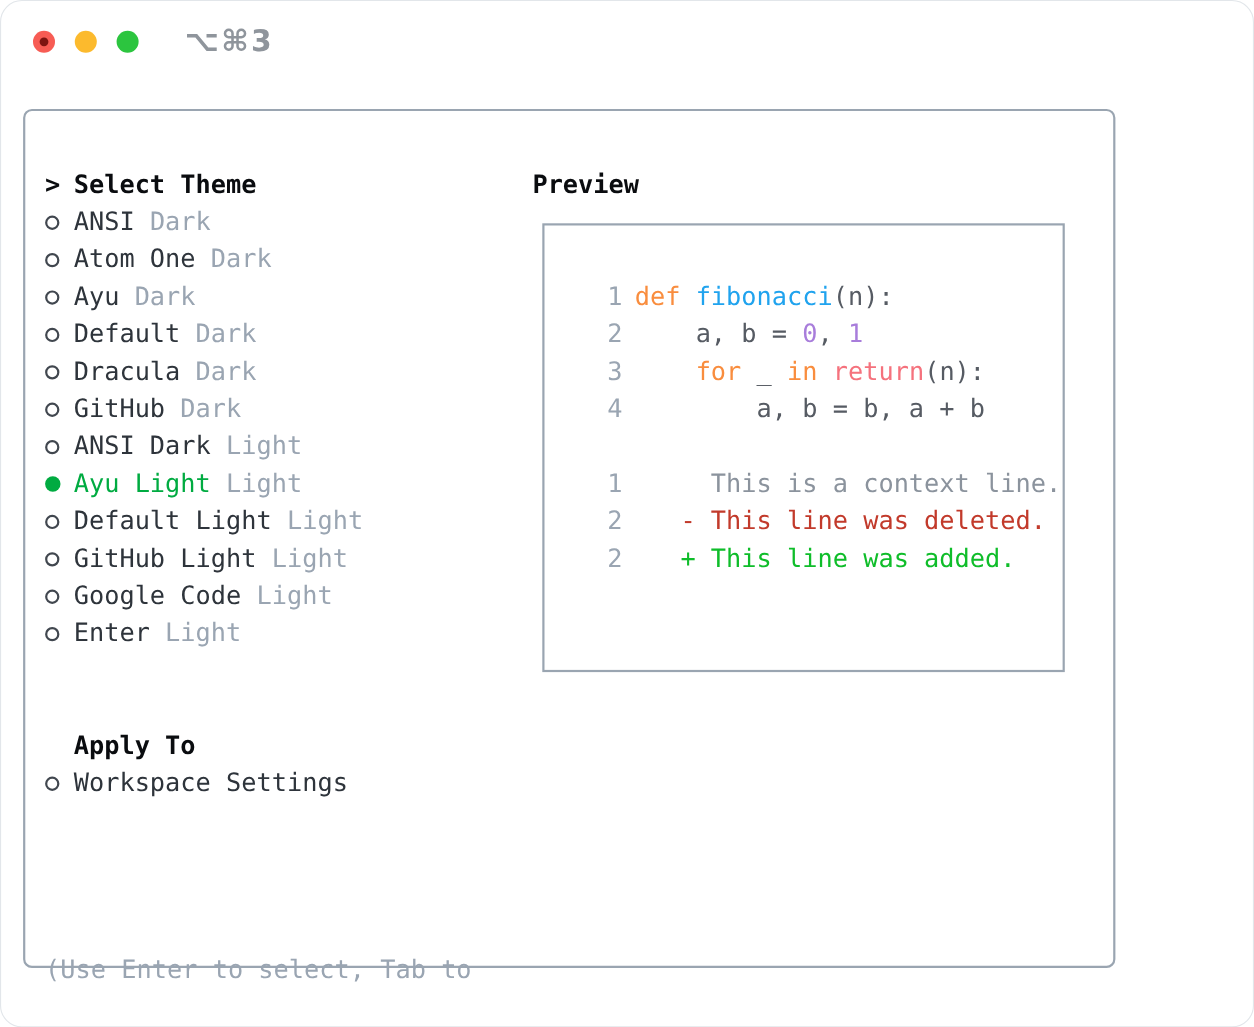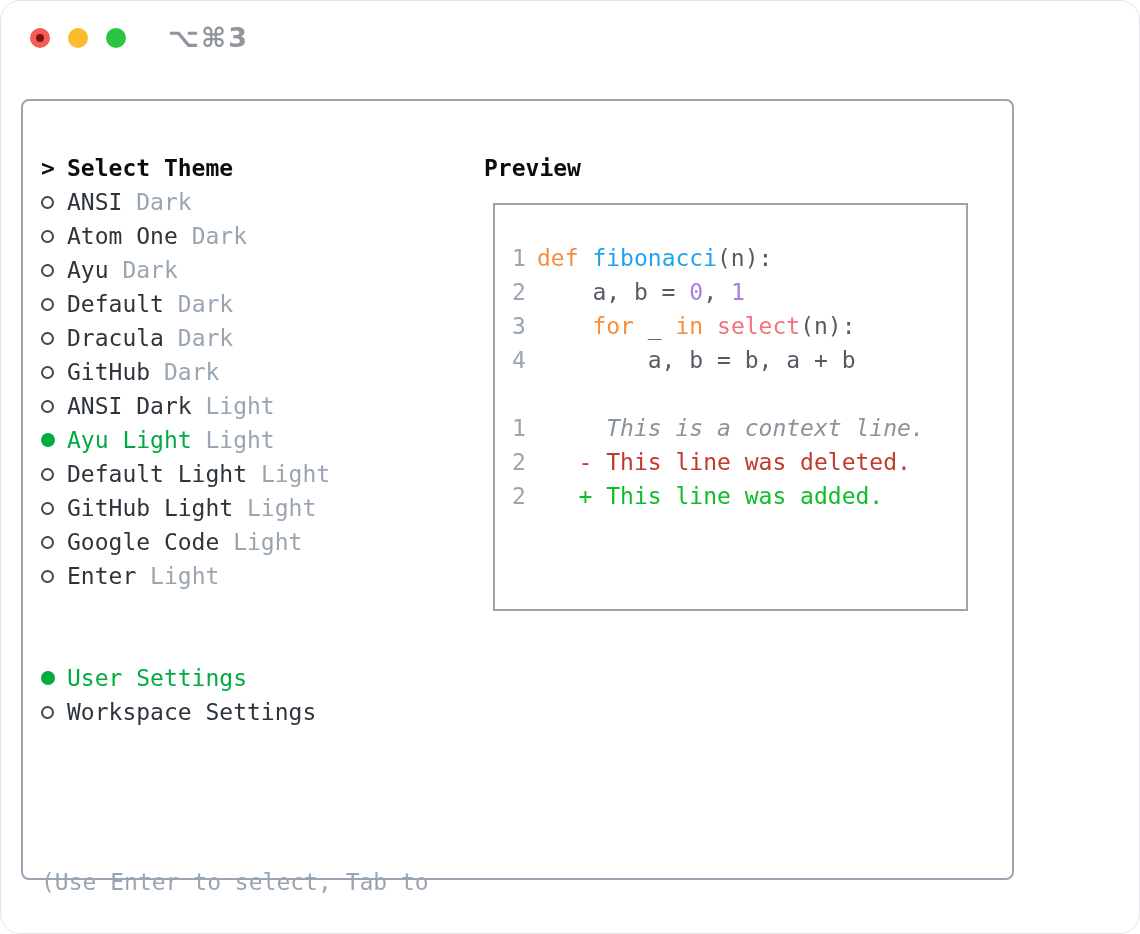--- a/index.html
+++ b/index.html
@@ -59,29 +59,29 @@
   .hint { margin-top: 68px; color: var(--muted); font-size: 23px; line-height: 34px; white-space: pre; }
   
   .preview-col { position: absolute; left: 461px; top: 50px; width: 500px; }
   .preview-box {
     margin-left: 9px; margin-top: 18px;
     width: 475px; height: 408px;
     border: 2px solid var(--border);
     background: #ffffff;
     overflow: hidden;
   }
-  .preview-code { padding: 36px 0 0 17px; }
+  .preview-code { padding: 48px 0 0 17px; margin-left: 40px; }
   .cline { height: 34px; line-height: 34px; white-space: pre; font-size: 23px; }
   .ln { display: inline-block; width: 25px; color: var(--muted); }
   .tok-keyword { color: var(--keyword); }
   .tok-function { color: var(--function); }
   .tok-number { color: var(--number); }
   .tok-builtin { color: var(--builtin); }
   .tok-code { color: var(--code); }
-  .tok-context { color: var(--context); font-style: italic; }
+  .tok-context { color: var(--context); }
   .tok-deleted { color: var(--deleted); }
   .tok-added { color: var(--added); }
 </style>
 </head>
 <body>
 
 <div class="window">
 
   <div class="titlebar">
     <div class="lights">
@@ -109,41 +109,44 @@
           <div class="row item"><span class="marker-cell"><span class="radio"></span></span><span class="name">GitHub </span><span class="variant">Dark</span></div>
           <div class="row item"><span class="marker-cell"><span class="radio"></span></span><span class="name">ANSI Dark </span><span class="variant">Light</span></div>
           <div class="row item selected"><span class="marker-cell"><span class="radio filled"></span></span><span class="name">Ayu Light </span><span class="variant">Light</span></div>
           <div class="row item"><span class="marker-cell"><span class="radio"></span></span><span class="name">Default Light </span><span class="variant">Light</span></div>
           <div class="row item"><span class="marker-cell"><span class="radio"></span></span><span class="name">GitHub Light </span><span class="variant">Light</span></div>
           <div class="row item"><span class="marker-cell"><span class="radio"></span></span><span class="name">Google Code </span><span class="variant">Light</span></div>
           <div class="row item"><span class="marker-cell"><span class="radio"></span></span><span class="name">Enter </span><span class="variant">Light</span></div>
         </div>
 
       <div class="apply-section">
+        <div class="row">
+          <span class="marker-cell"></span>
+          <span class="hdr" style="font-weight:600">Apply To</span>
+        </div>
         <div>
-            <div class="row item selected"><span class="marker-cell"><span class="radio filled"></span></span><span class="name">User Settings</span></div>
             <div class="row item"><span class="marker-cell"><span class="radio"></span></span><span class="name">Workspace Settings</span></div>
           </div>
       </div>
 
       <div class="hint">
         <div>(Use Enter to select, Tab to</div>
         
       </div>
     </div>
 
     <div class="preview-col">
       <div class="row">
         <span class="hdr">Preview</span>
       </div>
       <div class="preview-box">
         <div class="preview-code">
             <div class="cline"><span class="ln">1</span><span class="tok-keyword">def </span><span class="tok-function">fibonacci</span><span class="tok-code">(n):</span></div>
             <div class="cline"><span class="ln">2</span><span class="tok-code">    a, b = </span><span class="tok-number">0</span><span class="tok-code">, </span><span class="tok-number">1</span></div>
-            <div class="cline"><span class="ln">3</span><span class="tok-code">    </span><span class="tok-keyword">for</span><span class="tok-code"> _ </span><span class="tok-keyword">in</span><span class="tok-code"> </span><span class="tok-builtin">select</span><span class="tok-code">(n):</span></div>
+            <div class="cline"><span class="ln">3</span><span class="tok-code">    </span><span class="tok-keyword">for</span><span class="tok-code"> _ </span><span class="tok-keyword">in</span><span class="tok-code"> </span><span class="tok-builtin">return</span><span class="tok-code">(n):</span></div>
             <div class="cline"><span class="ln">4</span><span class="tok-code">        a, b = b, a + b</span></div>
             <div class="cline"><span class="ln"></span></div>
             <div class="cline"><span class="ln">1</span><span class="tok-context">     This is a context line.</span></div>
             <div class="cline"><span class="ln">2</span><span class="tok-deleted">   - This line was deleted.</span></div>
             <div class="cline"><span class="ln">2</span><span class="tok-added">   + This line was added.</span></div>
           </div>
       </div>
     </div>
 
   </div>

